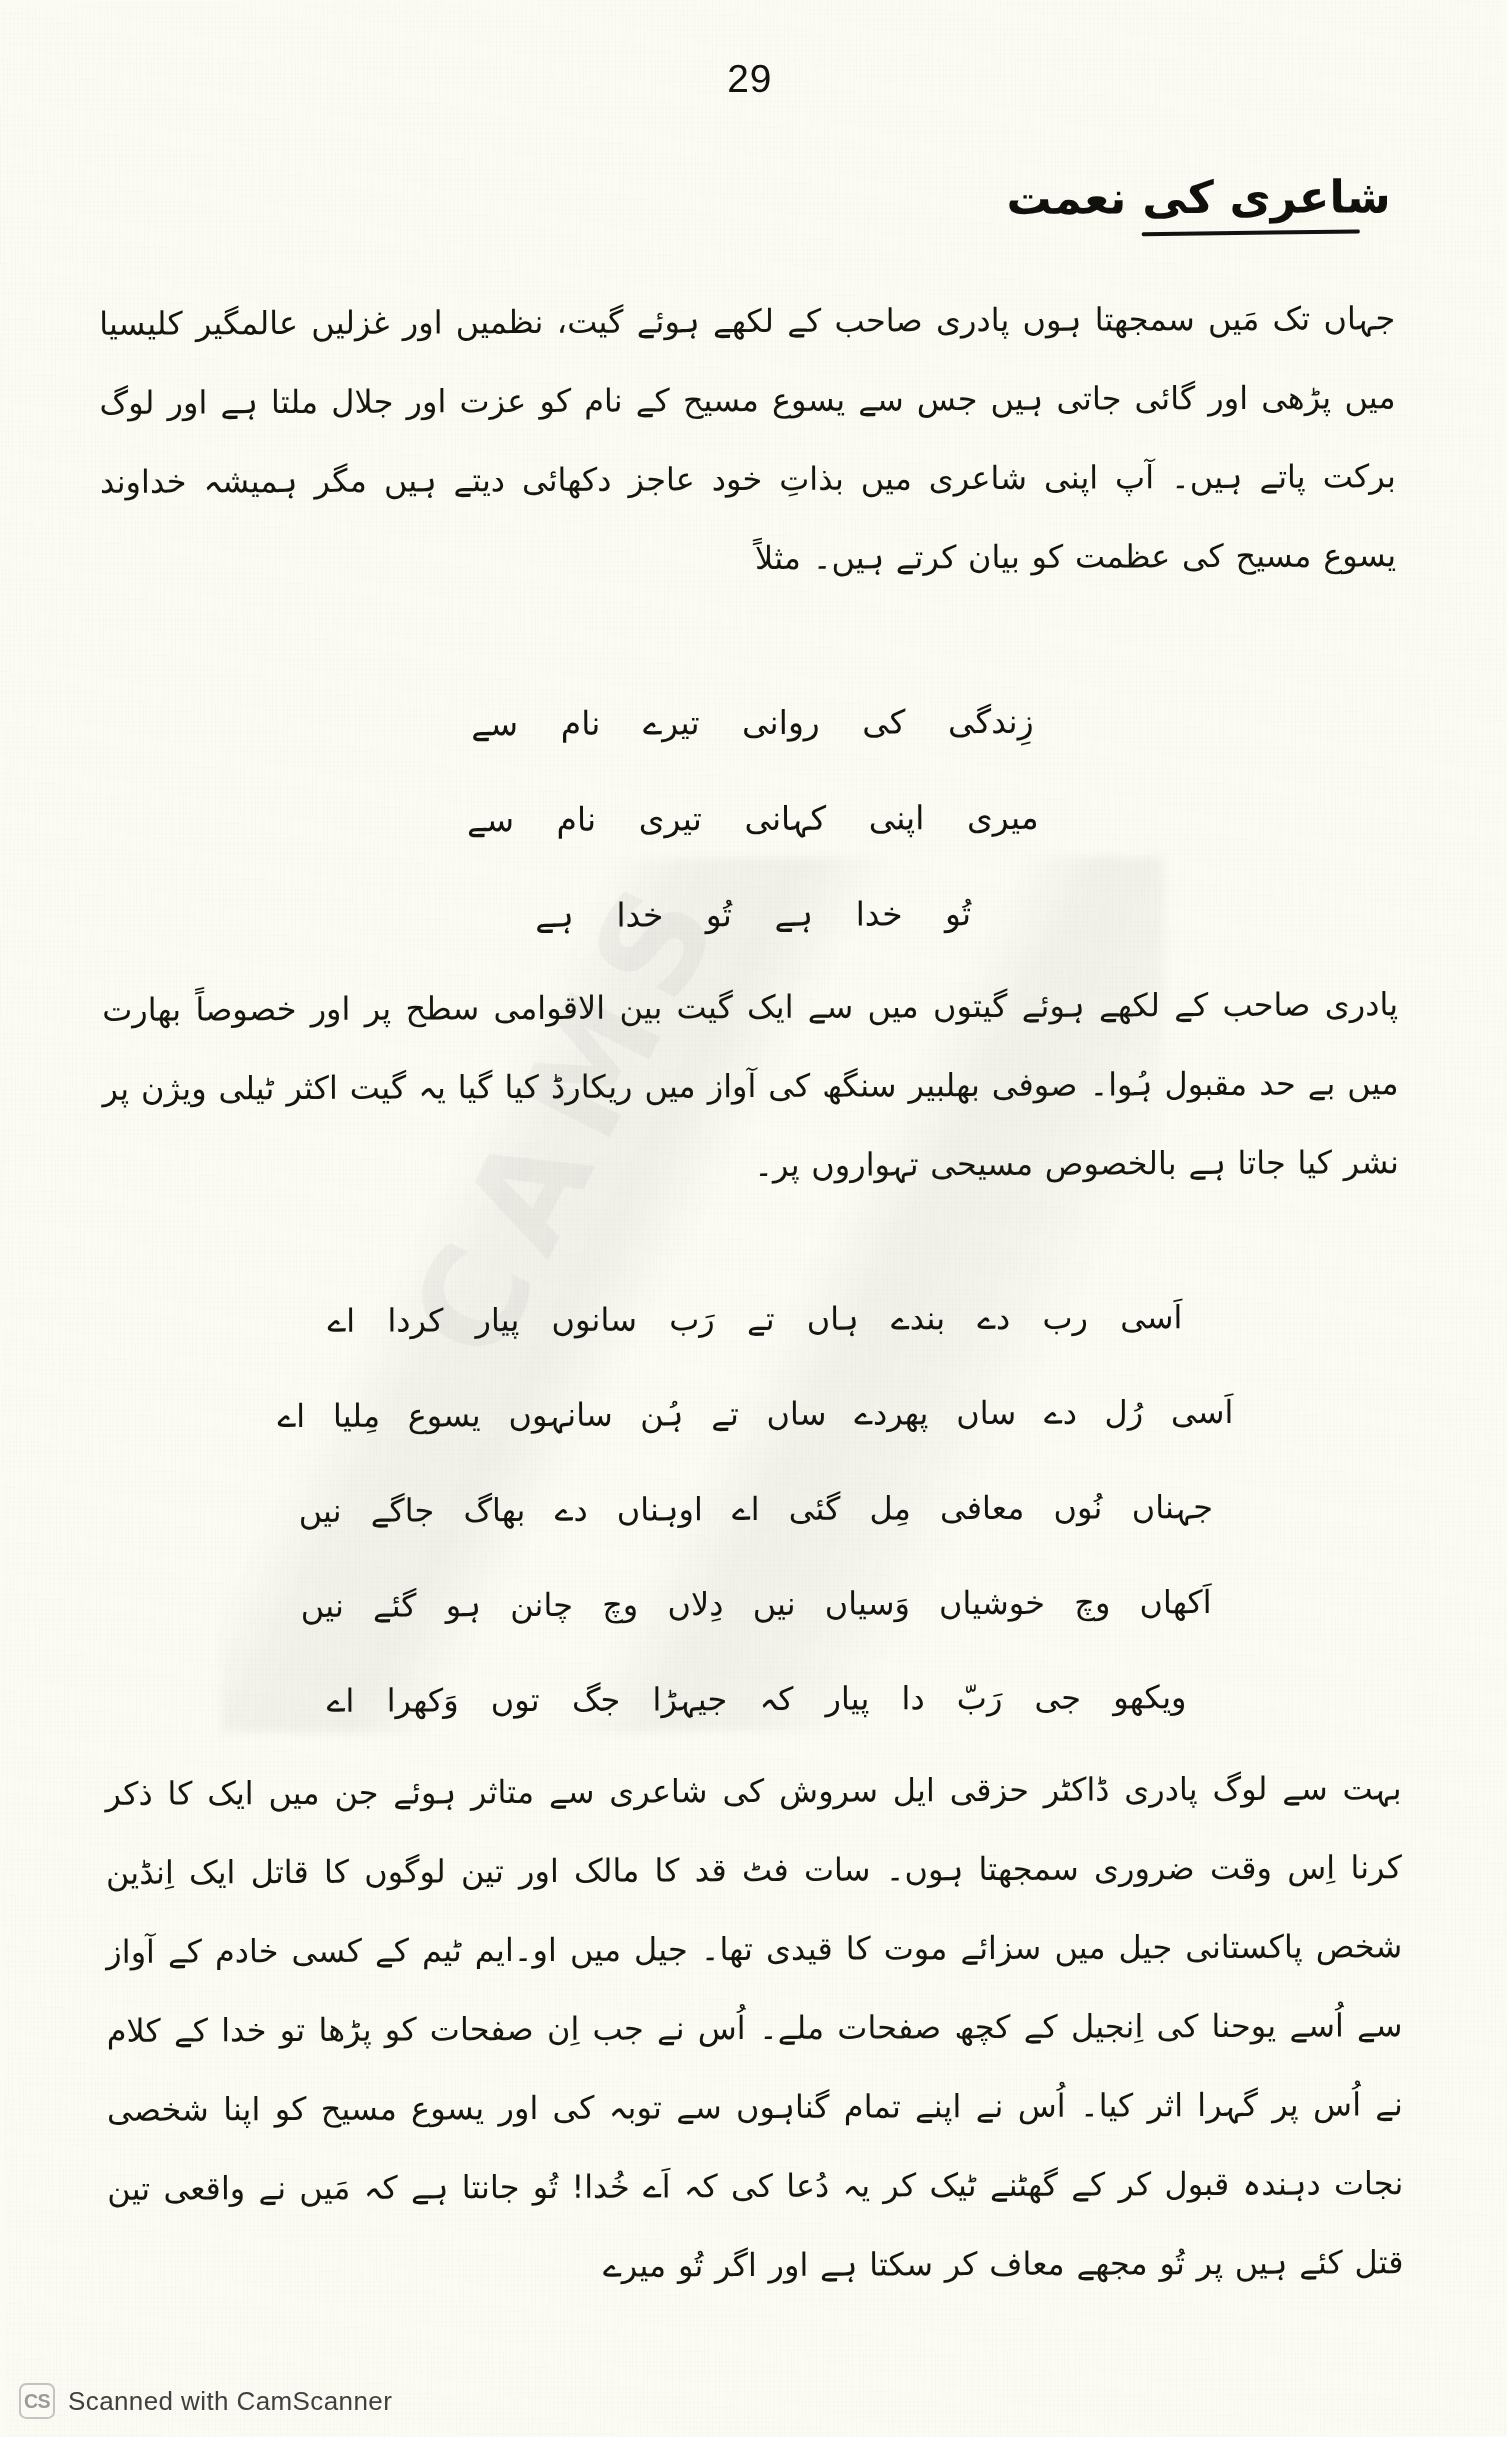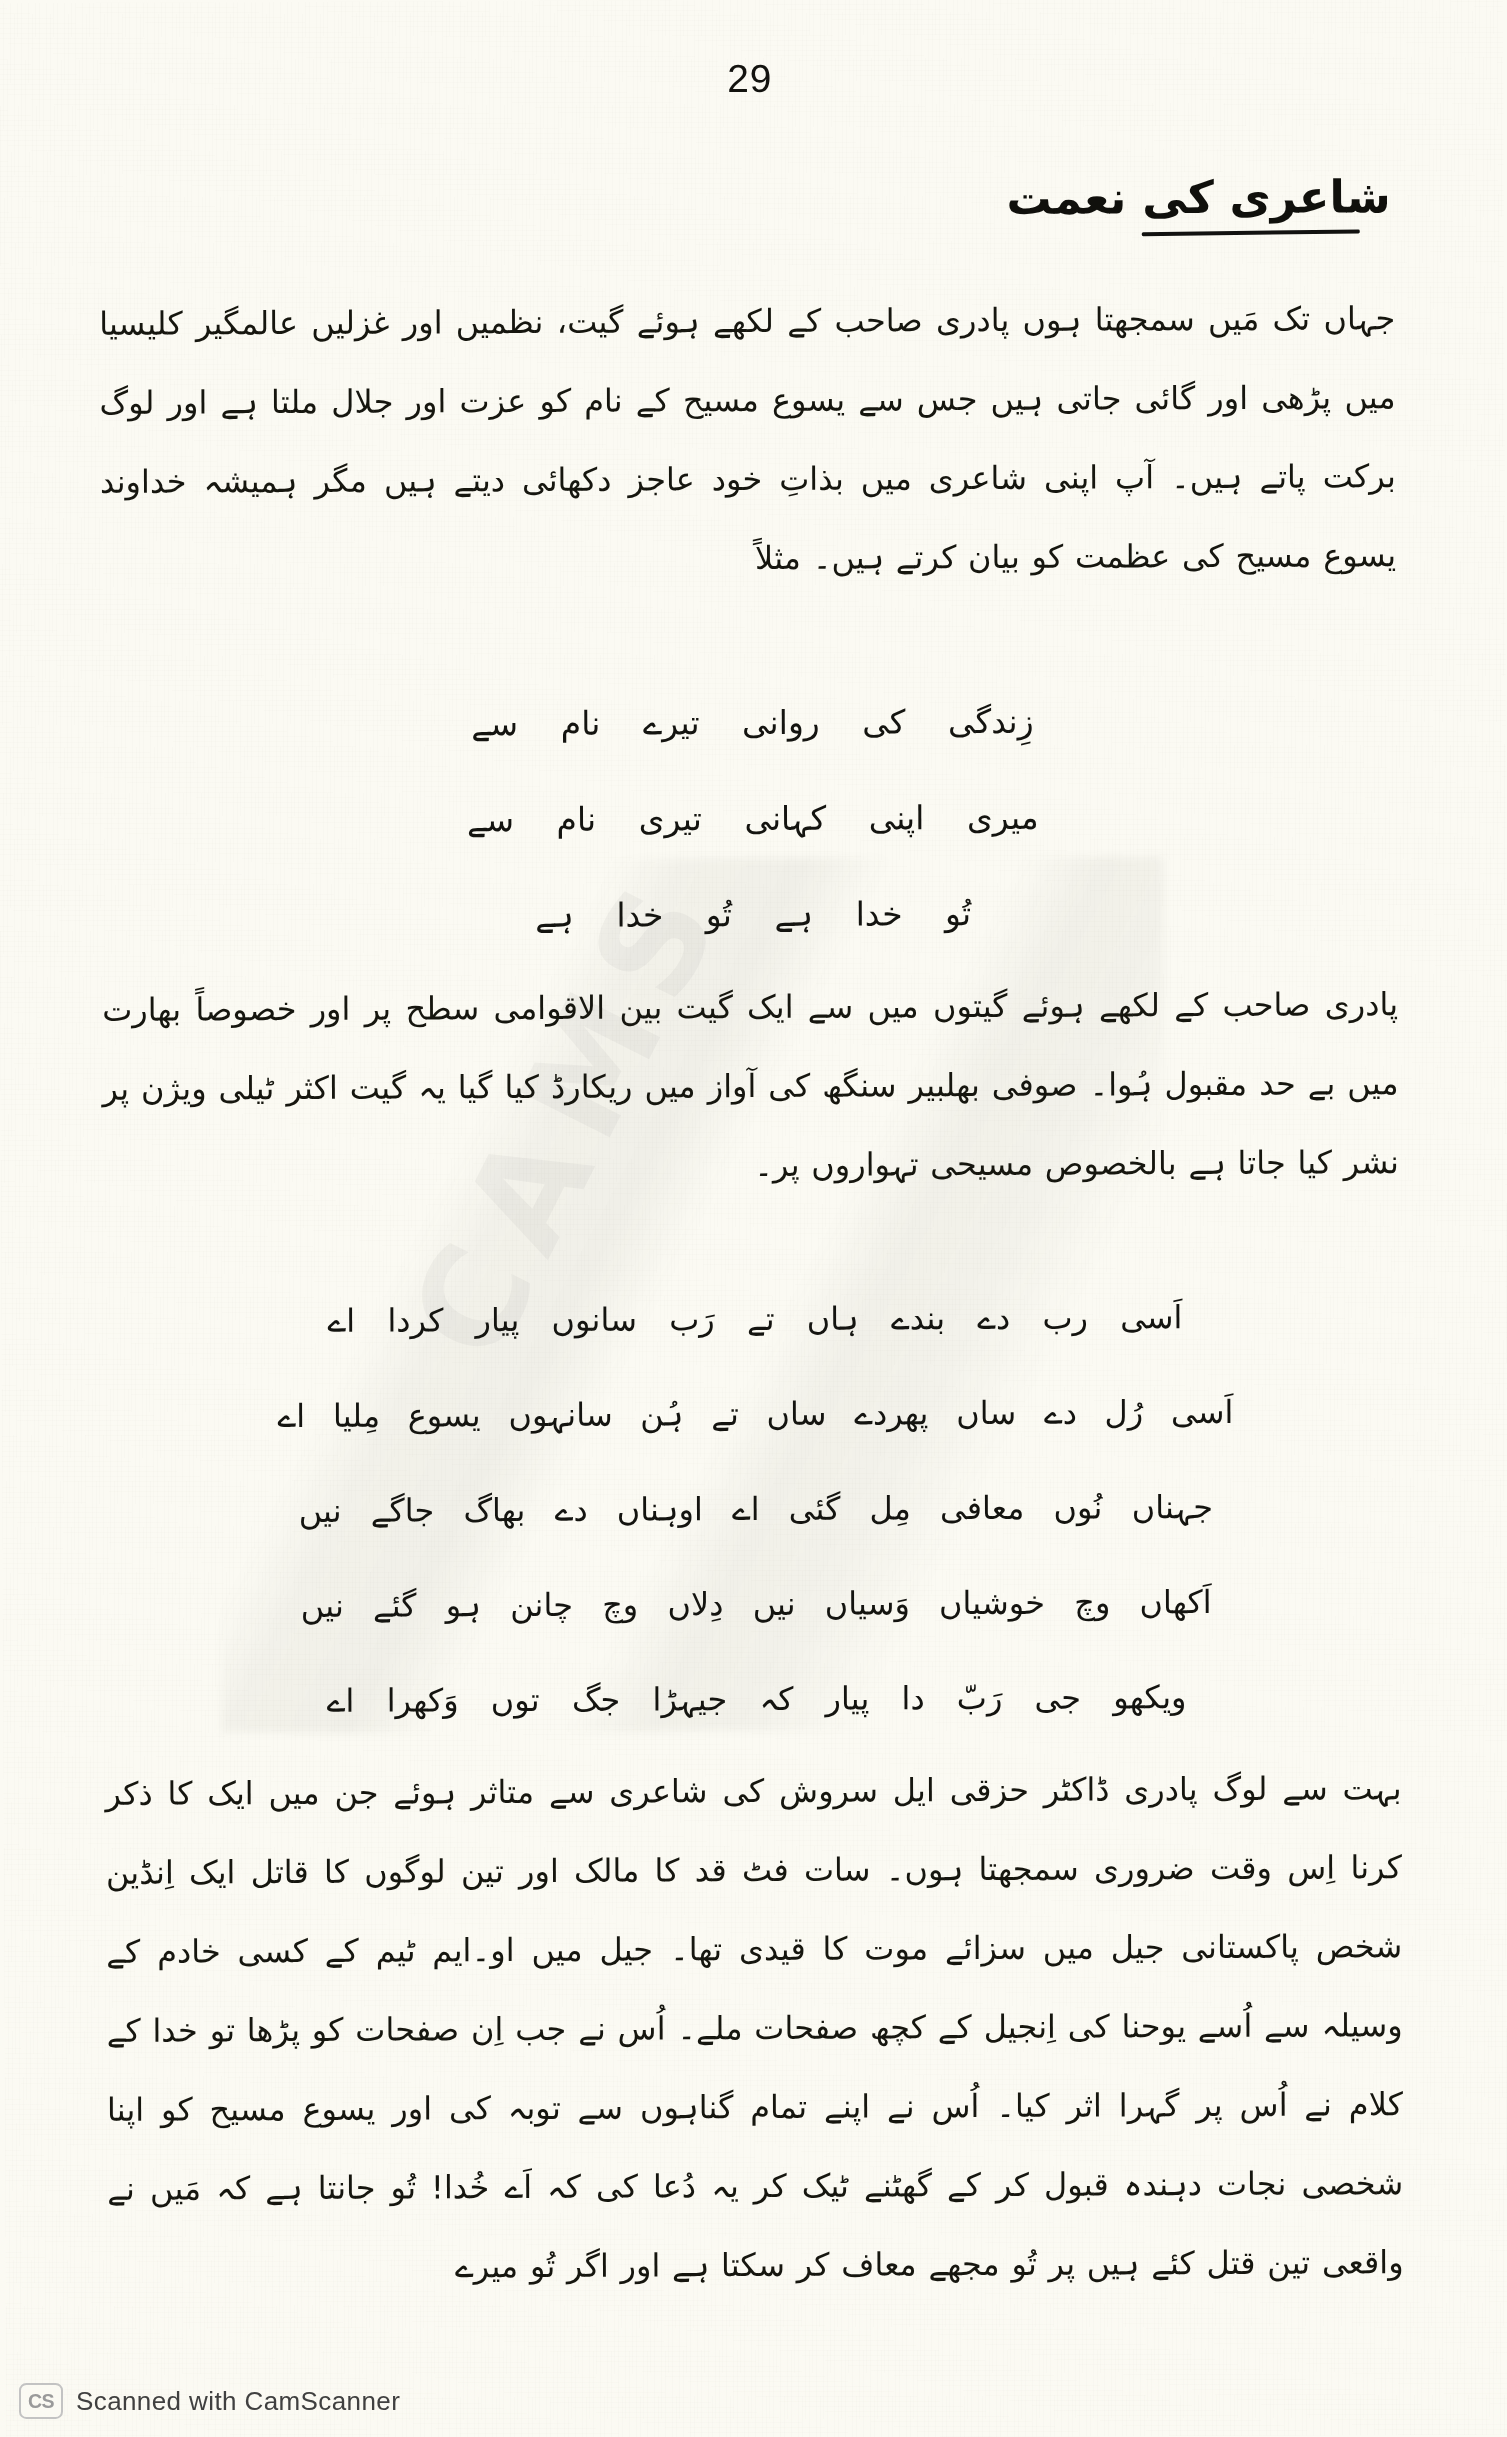--- a/index.html
+++ b/index.html
@@ -175,21 +175,21 @@
     left: 19px;
     bottom: 19px;
     display: flex;
     align-items: center;
     gap: 13px;
     z-index: 6;
     direction: ltr;
   }
 
   #cs-badge {
-    width: 44px;
+    width: 36px;
     height: 36px;
     border: 2.9px solid #c3c3c3;
     border-radius: 7.3px;
     display: flex;
     align-items: center;
     justify-content: center;
     font-family: "Liberation Sans", sans-serif;
     font-weight: 700;
     font-size: 19.6px;
     color: #9a9a9a;
@@ -256,21 +256,21 @@
         <span class="verse" style="word-spacing:22px;">اَسی رب دے بندے ہاں تے رَب سانوں پیار کردا اے</span>
         <span class="verse" style="word-spacing:17.5px;">اَسی رُل دے ساں پھردے ساں تے ہُن سانہوں یسوع مِلیا اے</span>
         <span class="verse" style="word-spacing:19px;">جہناں نُوں معافی مِل گئی اے اوہناں دے بھاگ جاگے نیں</span>
         <span class="verse" style="word-spacing:19px;">اَکھاں وچ خوشیاں وَسیاں نیں دِلاں وچ چانن ہو گئے نیں</span>
         <span class="verse" style="word-spacing:22px;">ویکھو جی رَبّ دا پیار کہ جیہڑا جگ توں وَکھرا اے</span>
       </div>
 
       <div class="para" style="top:1752px;">
         <span>بہت سے لوگ پادری ڈاکٹر حزقی ایل سروش کی شاعری سے متاثر ہوئے جن میں ایک کا ذکر</span>
         <span>کرنا اِس وقت ضروری سمجھتا ہوں۔ سات فٹ قد کا مالک اور تین لوگوں کا قاتل ایک اِنڈین شخص پاکستانی</span>
-        <span>جیل میں سزائے موت کا قیدی تھا۔ جیل میں او۔ایم ٹیم کے کسی خادم کے وسیلہ سے اُسے یوحنا کی اِنجیل</span>
+        <span>جیل میں سزائے موت کا قیدی تھا۔ جیل میں او۔ایم ٹیم کے کسی خادم کے آواز سے اُسے یوحنا کی اِنجیل</span>
         <span>کے کچھ صفحات ملے۔ اُس نے جب اِن صفحات کو پڑھا تو خدا کے کلام نے اُس پر گہرا اثر کیا۔ اُس نے</span>
         <span>اپنے تمام گناہوں سے توبہ کی اور یسوع مسیح کو اپنا شخصی نجات دہندہ قبول کر کے گھٹنے ٹیک کر یہ دُعا کی کہ</span>
         <span>اَے خُدا! تُو جانتا ہے کہ مَیں نے واقعی تین قتل کئے ہیں پر تُو مجھے معاف کر سکتا ہے اور اگر تُو میرے</span>
       </div>
 
     </div>
   </div>
 
   <div id="scanner-footer">
     <div id="cs-badge">CS</div>

